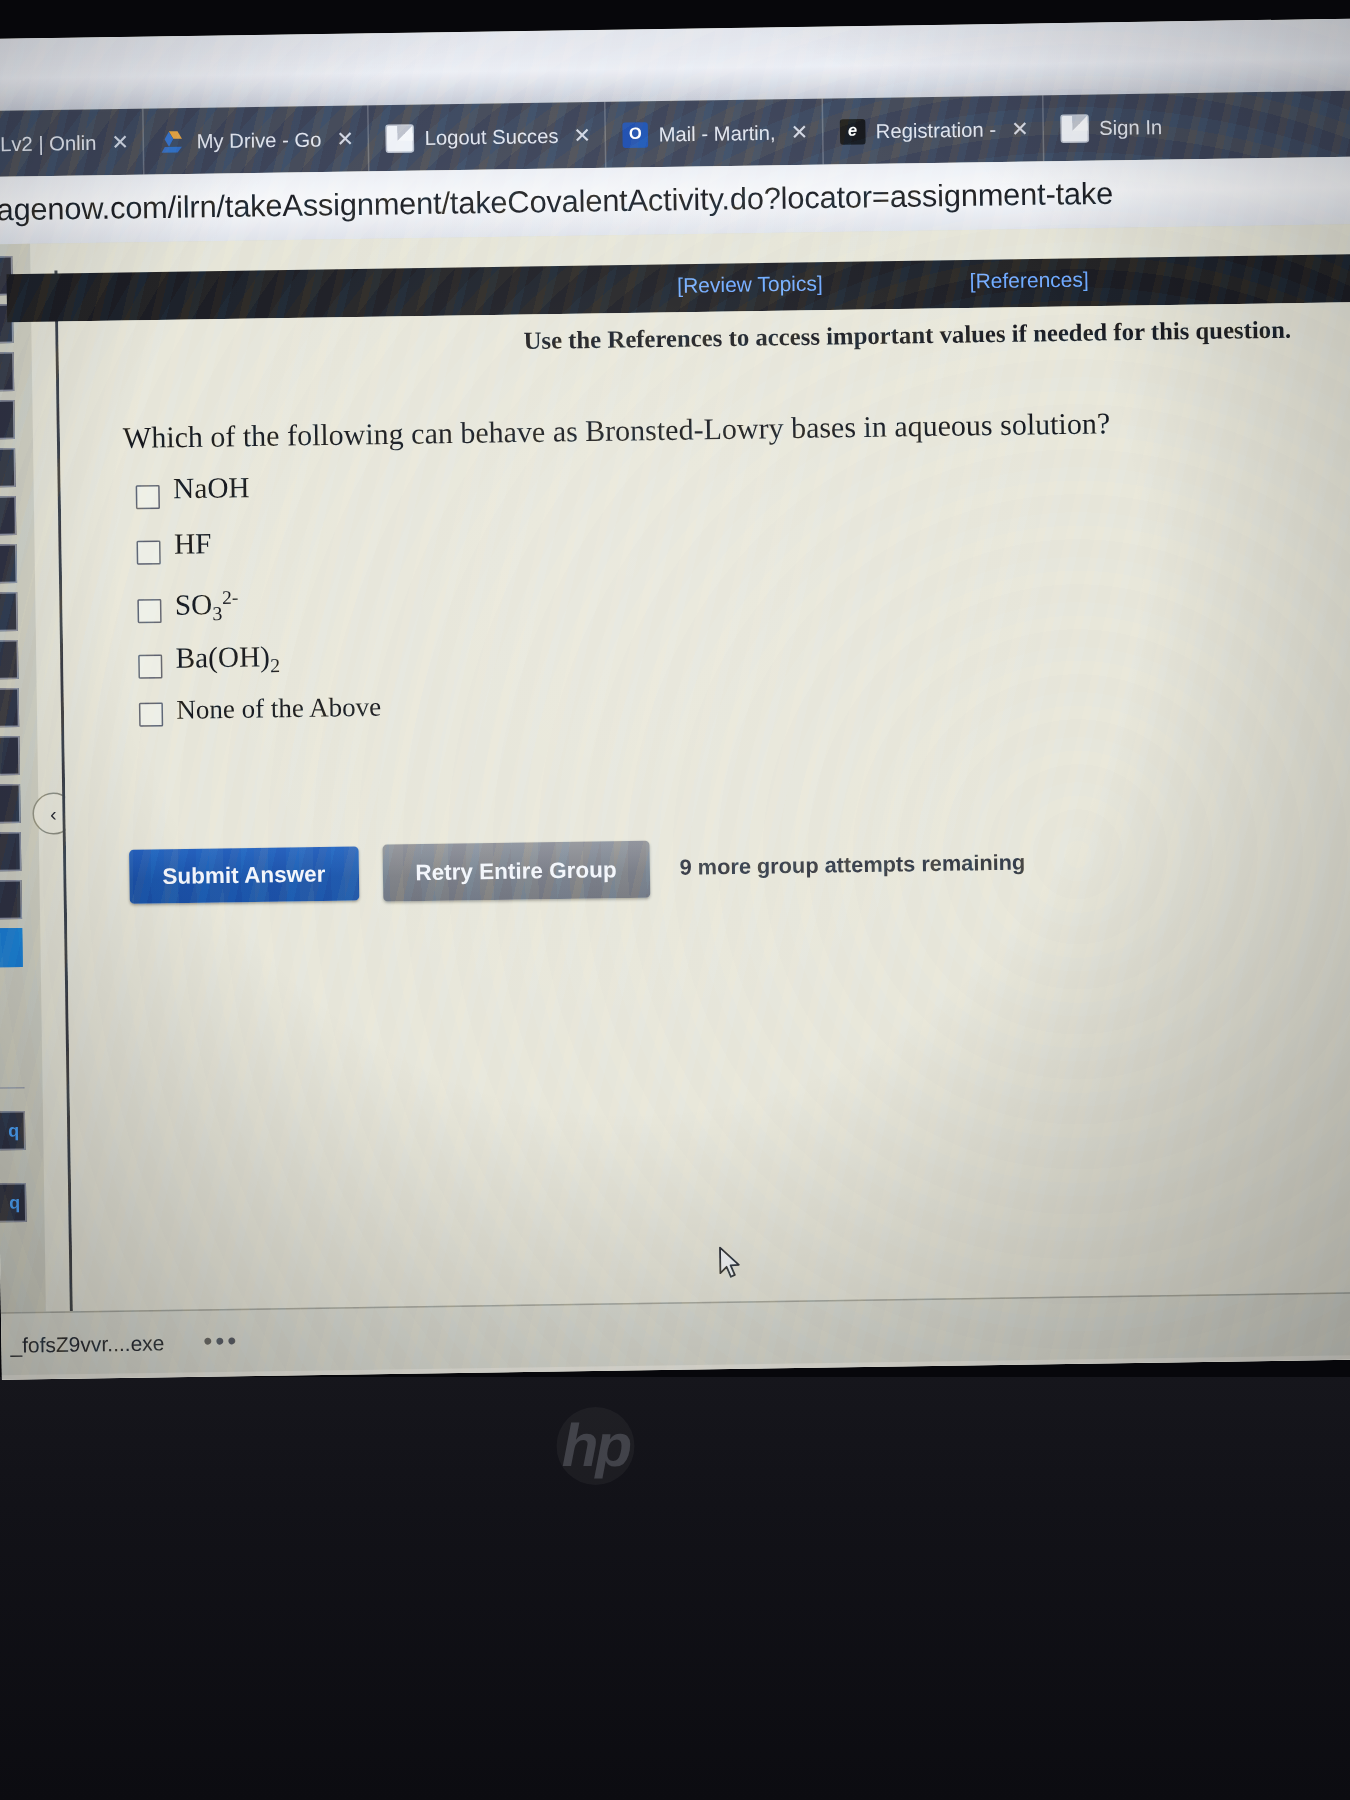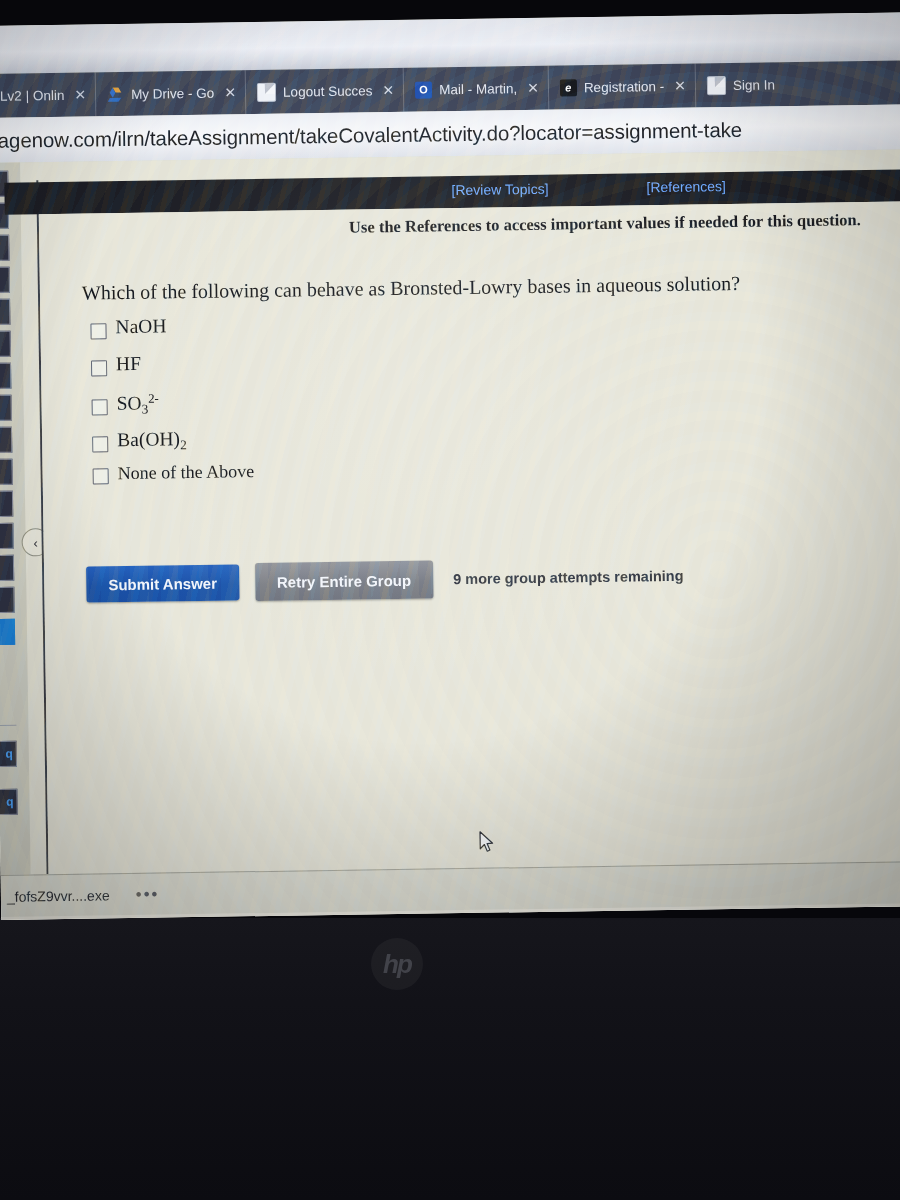--- a/index.html
+++ b/index.html
@@ -14,21 +14,21 @@
 
   
   .bezel-bottom{
     position:absolute;left:0;top:918px;width:900px;height:282px;
     background:linear-gradient(180deg,#16161c 0%,#121218 30%,#0c0c11 100%);
   }
   .hp-logo{
     position:absolute;left:371px;top:938px;width:52px;height:52px;border-radius:50%;
     background:rgba(255,255,255,0.045);
     display:flex;align-items:center;justify-content:center;
-    color:rgba(210,215,228,0.20);font-size:26px;font-style:italic;
+    color:rgba(210,215,228,0.20);font-size:40px;font-style:italic;
     font-family:"Liberation Sans",sans-serif;font-weight:700;letter-spacing:-2px;
   }
 
   
   #screen{
     position:absolute;left:-12px;top:26px;width:926px;height:894px;
     transform:rotate(-0.85deg);transform-origin:0 0;
     overflow:hidden;background:#d9dbd2;
   }
 

